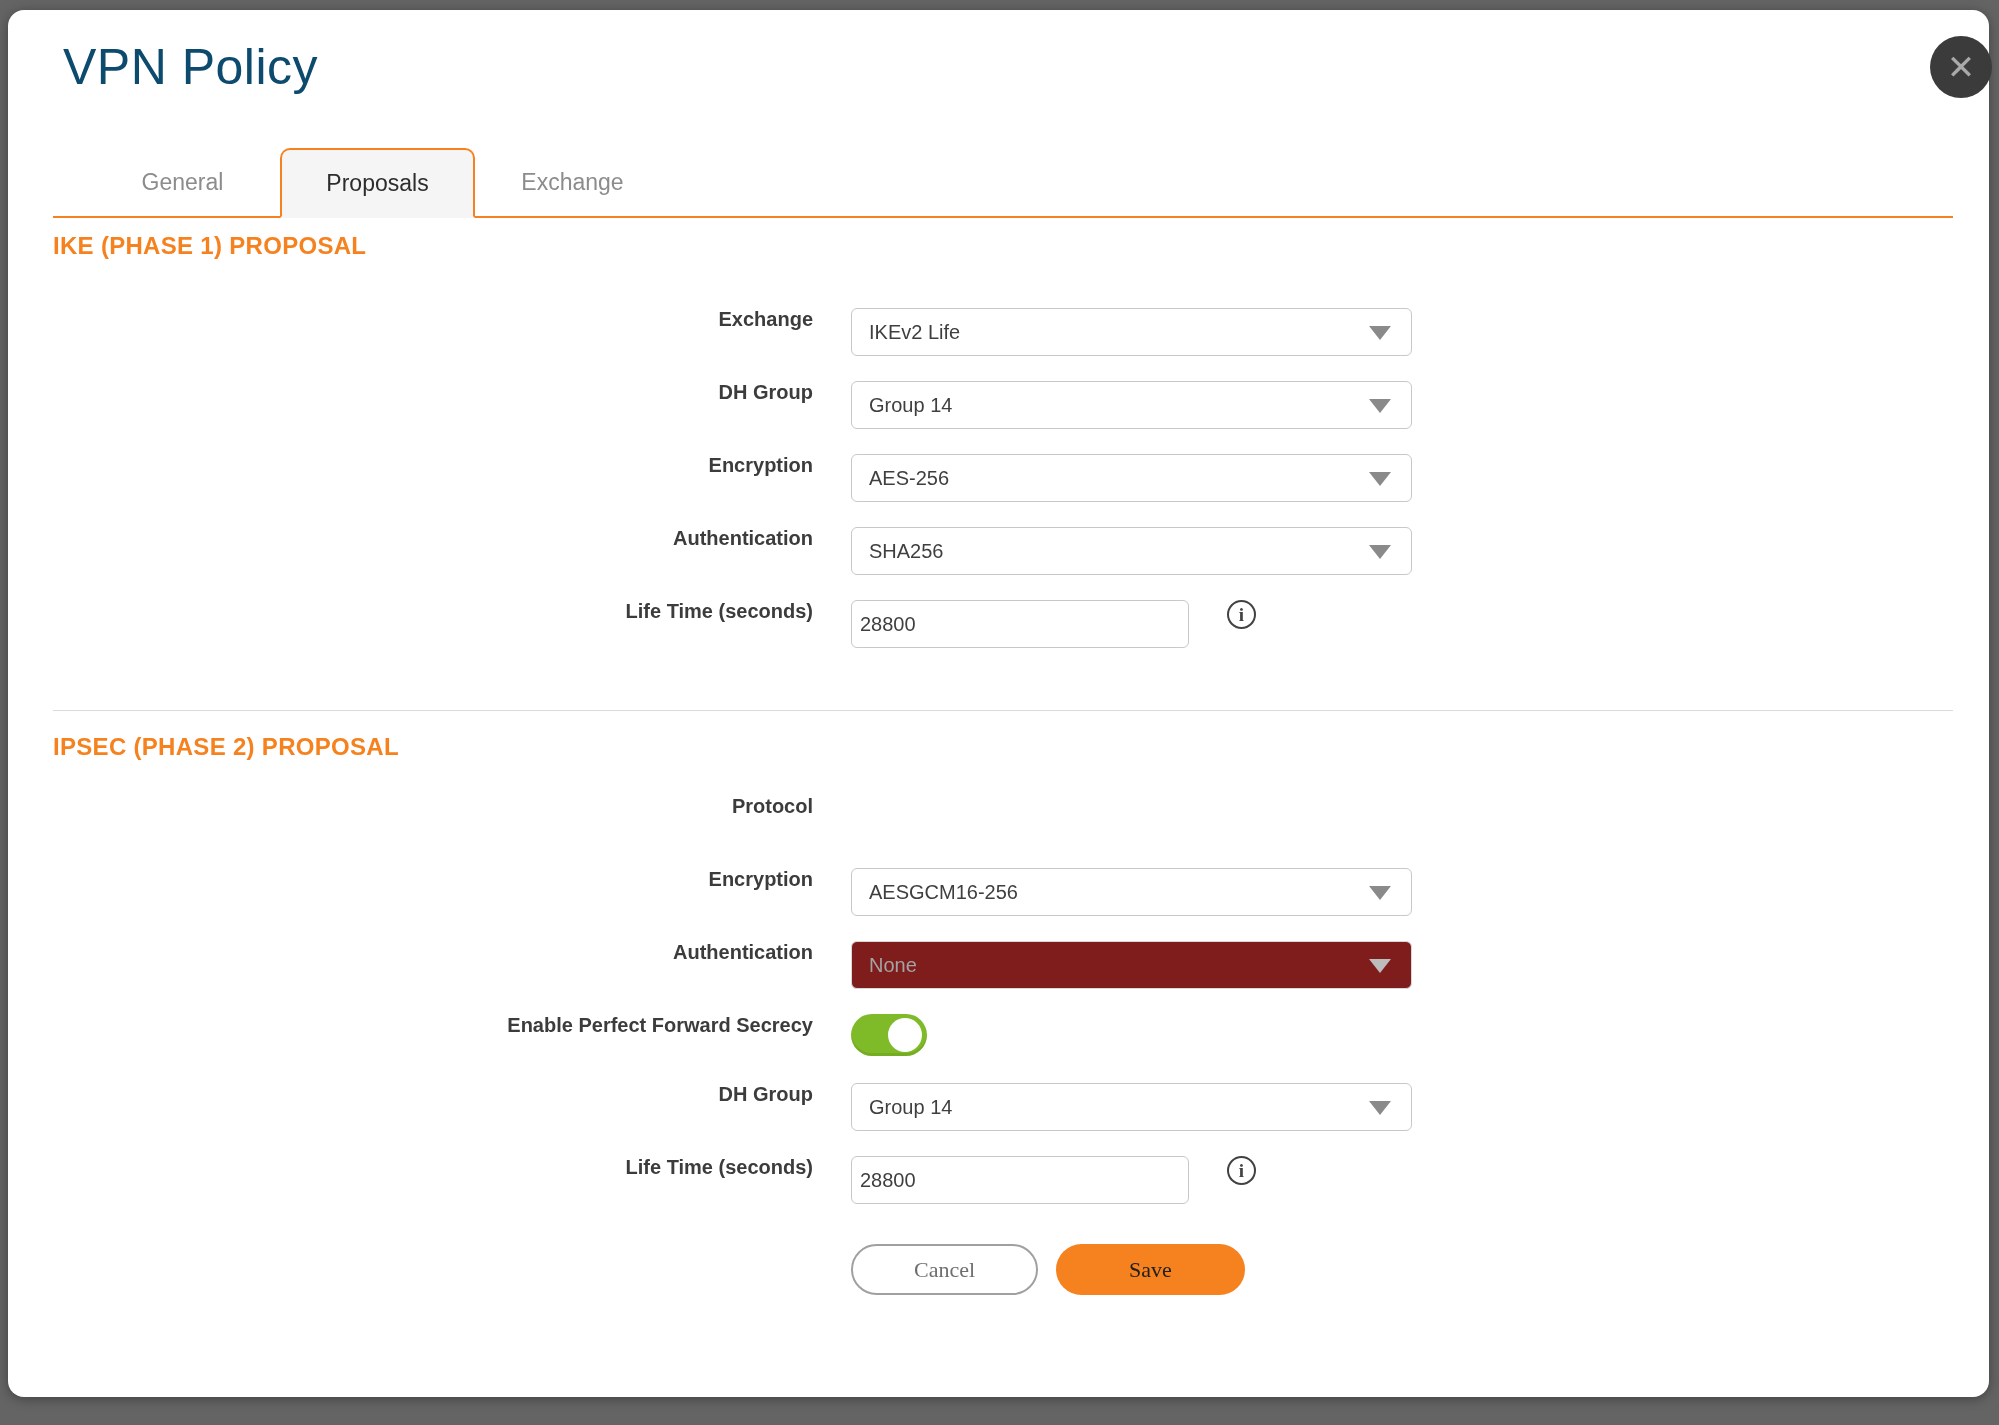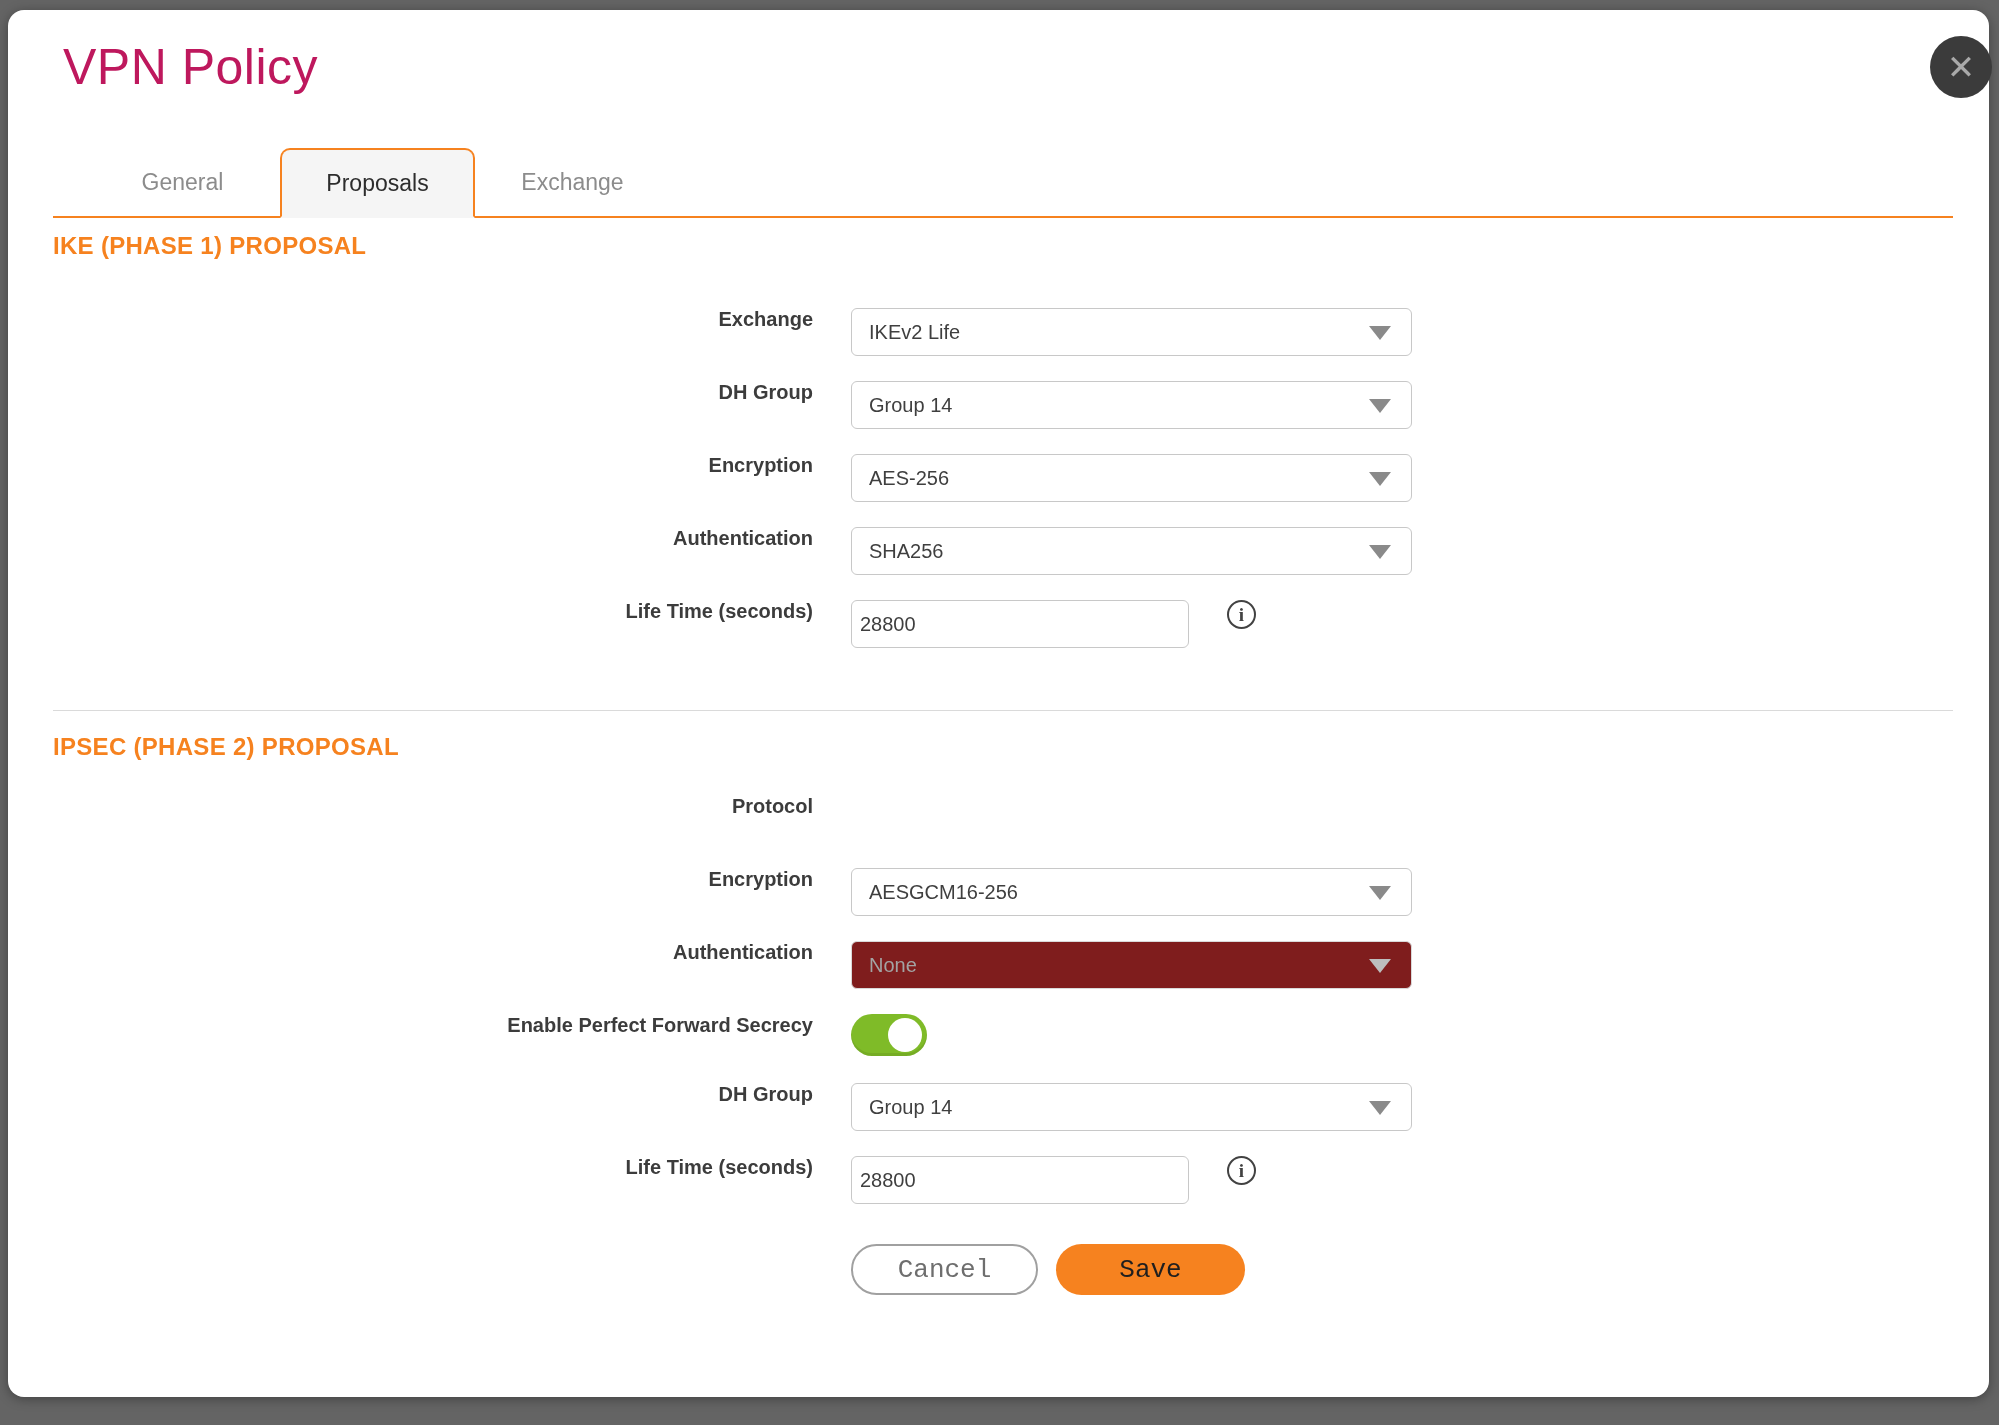--- a/index.html
+++ b/index.html
@@ -19,21 +19,21 @@
     background: #ffffff;
     border-radius: 16px;
     padding: 0 36px 0 45px;
     box-shadow: 0 2px 12px rgba(0,0,0,.35);
   }
 
   .dialog-title {
     margin: 28px 0 16px 10px;
     font-size: 50px;
     font-weight: 400;
-    color: #be185d;
+    color: #0c4a6e;
     letter-spacing: .5px;
   }
 
   
   .close-btn {
     position: absolute;
     top: 36px; left: 1930px;
     width: 62px; height: 62px;
     border-radius: 50%;
     background: #3b3b3b;
@@ -174,24 +174,24 @@
 
   .footer {
     display: flex;
     margin-top: 40px;
     padding-left: 798px;
     gap: 18px;
   }
   .btn {
     height: 51px;
     border-radius: 26px;
-    font-size: 26px;
+    font-size: 22px;
     display: flex; align-items: center; justify-content: center;
     cursor: pointer;
-    font-family: Liberation Mono, monospace;
+    font-family: Liberation Serif, serif;
   }
   .btn.cancel {
     width: 187px;
     background: #fff;
     border: 2px solid #a0a0a0;
     color: #6e6e6e;
   }
   .btn.save {
     width: 189px;
     background: var(--accent);

